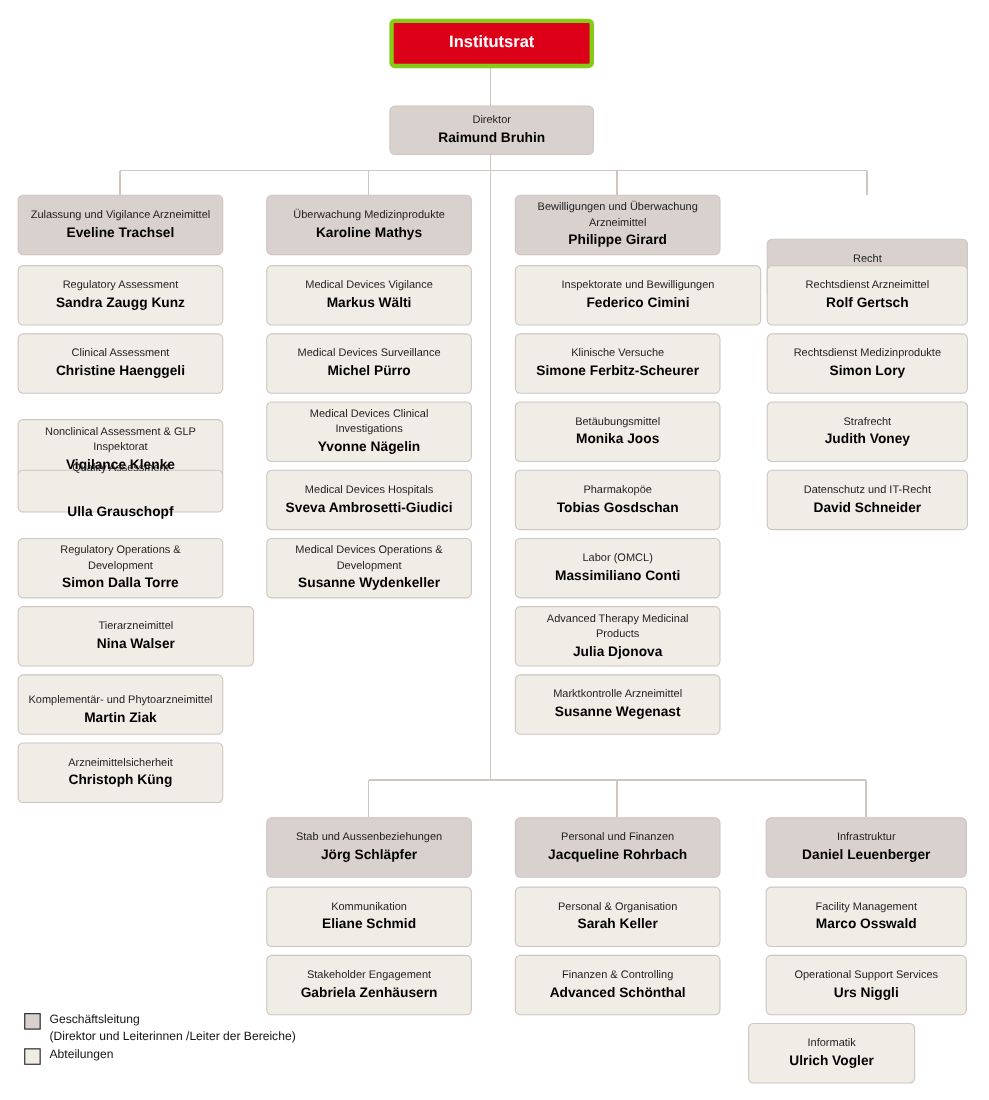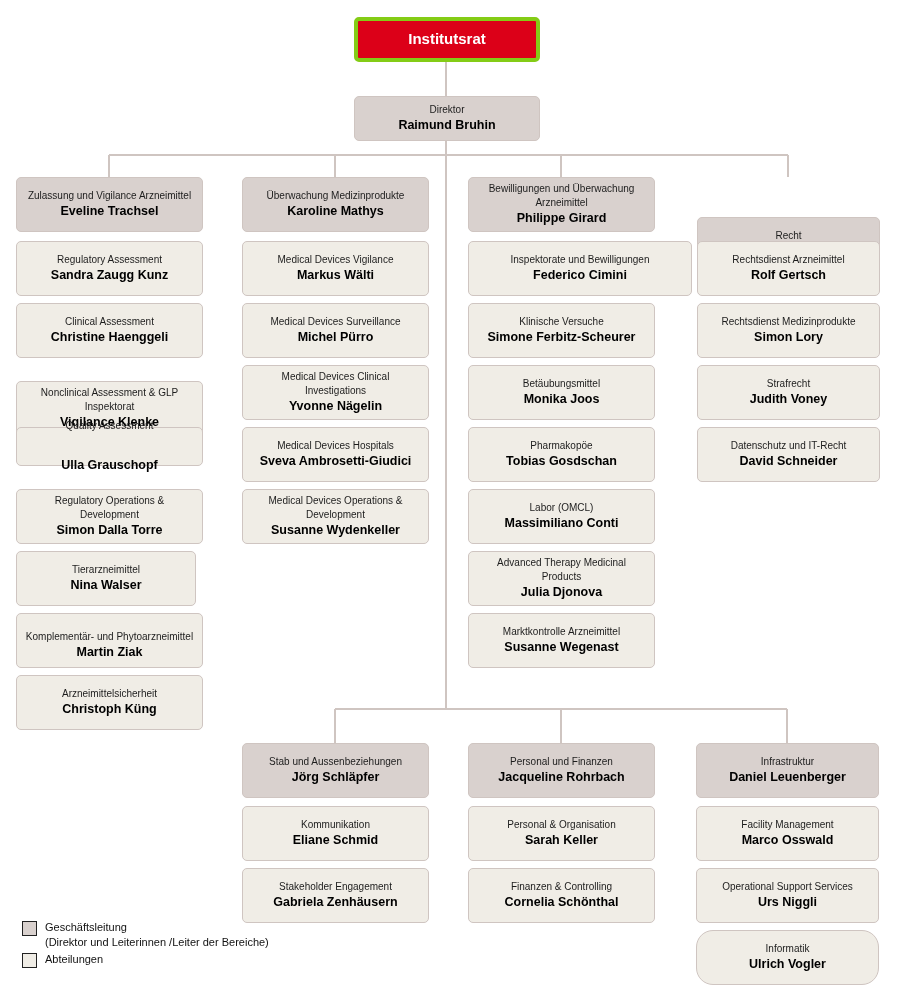--- a/index.html
+++ b/index.html
@@ -152,21 +152,21 @@
     <div class="person">Vigilance Klenke</div>
   </div>
   <div class="node node-department" style="left:16px; top:427px; width:187px; height:39px;gap:24px;">
     <div class="role">Quality Assessment</div>
     <div class="person">Ulla Grauschopf</div>
   </div>
   <div class="node node-department" style="left:16px; top:489px; width:187px; height:55px;">
     <div class="role">Regulatory Operations &amp; Development</div>
     <div class="person">Simon Dalla Torre</div>
   </div>
-  <div class="node node-department" style="left:16px; top:551px; width:180px; height:55px;">
+  <div class="node node-department" style="left:16px; top:551px; width:215px; height:55px;">
     <div class="role">Tierarzneimittel</div>
     <div class="person">Nina Walser</div>
   </div>
   <div class="node node-department" style="left:16px; top:613px; width:187px; height:55px;justify-content:flex-end;">
     <div class="role">Komplementär- und Phytoarzneimittel</div>
     <div class="person">Martin Ziak</div>
   </div>
   <div class="node node-department" style="left:16px; top:675px; width:187px; height:55px;">
     <div class="role">Arzneimittelsicherheit</div>
     <div class="person">Christoph Küng</div>
@@ -267,36 +267,36 @@
   <div class="node node-division" style="left:468px; top:743px; width:187px; height:55px;">
     <div class="role">Personal und Finanzen</div>
     <div class="person">Jacqueline Rohrbach</div>
   </div>
   <div class="node node-department" style="left:468px; top:806px; width:187px; height:55px;">
     <div class="role">Personal &amp; Organisation</div>
     <div class="person">Sarah Keller</div>
   </div>
   <div class="node node-department" style="left:468px; top:868px; width:187px; height:55px;">
     <div class="role">Finanzen &amp; Controlling</div>
-    <div class="person">Cornelia Schönthal</div>
+    <div class="person">Advanced Schönthal</div>
   </div>
 
   <div class="node node-division" style="left:696px; top:743px; width:183px; height:55px;">
     <div class="role">Infrastruktur</div>
     <div class="person">Daniel Leuenberger</div>
   </div>
   <div class="node node-department" style="left:696px; top:806px; width:183px; height:55px;">
     <div class="role">Facility Management</div>
     <div class="person">Marco Osswald</div>
   </div>
   <div class="node node-department" style="left:696px; top:868px; width:183px; height:55px;">
     <div class="role">Operational Support Services</div>
     <div class="person">Urs Niggli</div>
   </div>
-  <div class="node node-department" style="left:696px; top:930px; width:183px; height:55px;border-radius:17px;">
+  <div class="node node-department" style="left:680px; top:930px; width:152px; height:55px;">
     <div class="role">Informatik</div>
     <div class="person">Ulrich Vogler</div>
   </div>
 
   <div class="legend">
     <div class="legend-row">
       <span class="legend-swatch mgmt"></span>
       <span class="legend-text-block">
         <span class="legend-line">Geschäftsleitung</span>
         <span class="legend-line">(Direktor und Leiterinnen /Leiter der Bereiche)</span>

